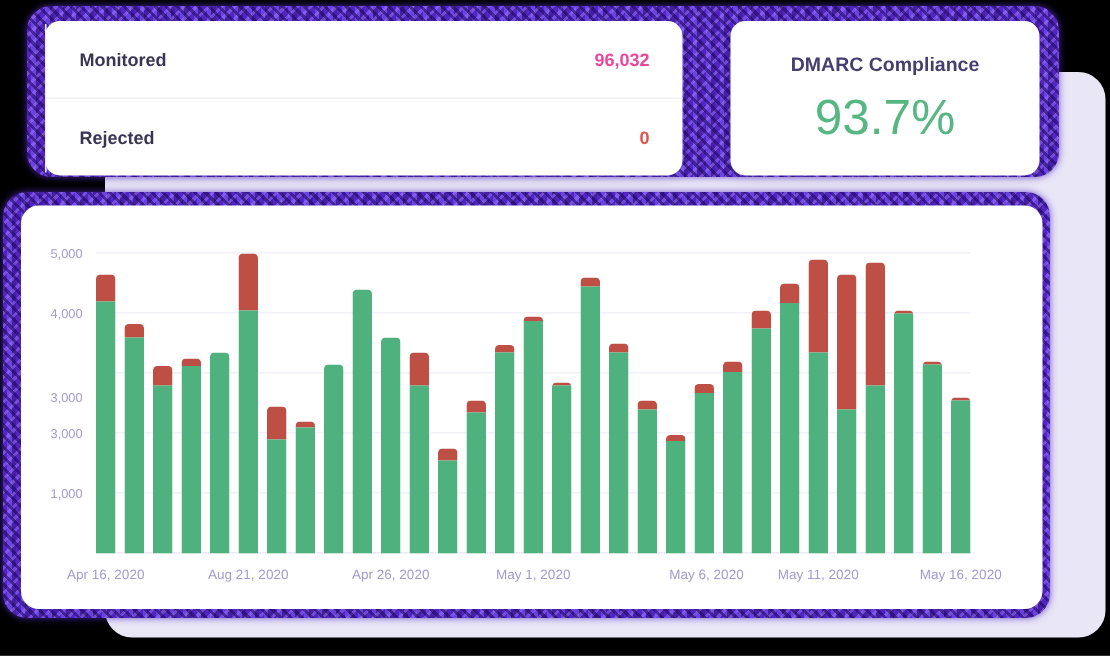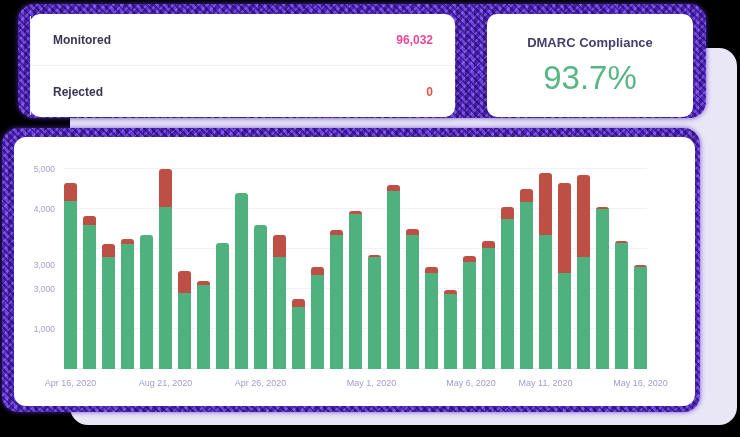--- a/index.html
+++ b/index.html
@@ -216,21 +216,21 @@
             <div class="seg-red" style="height: 2px; background: rgb(189, 79, 69);"></div>
             <div class="seg-green" style="background: rgb(79, 178, 126);"></div>
           </div>
           <div class="bar" style="left: 570px; height: 104px;">
             <div class="seg-red" style="height: 2px; background: rgb(189, 79, 69);"></div>
             <div class="seg-green" style="background: rgb(79, 178, 126);"></div>
           </div>
           <div class="xtick" style="left: 6.5px;">Apr 16, 2020</div>
           <div class="xtick" style="left: 101.5px;">Aug 21, 2020</div>
           <div class="xtick" style="left: 196.5px;">Apr 26, 2020</div>
-          <div class="xtick" style="left: 291.5px; margin-left: 16px;">May 1, 2020</div>
+          <div class="xtick" style="left: 291.5px;">May 1, 2020</div>
           <div class="xtick" style="left: 407px;">May 6, 2020</div>
           <div class="xtick" style="left: 481.5px;">May 11, 2020</div>
           <div class="xtick" style="left: 576.5px;">May 16, 2020</div>
         </div>
     </div>
   </div>
 
 </div>
 
 </body></html>

